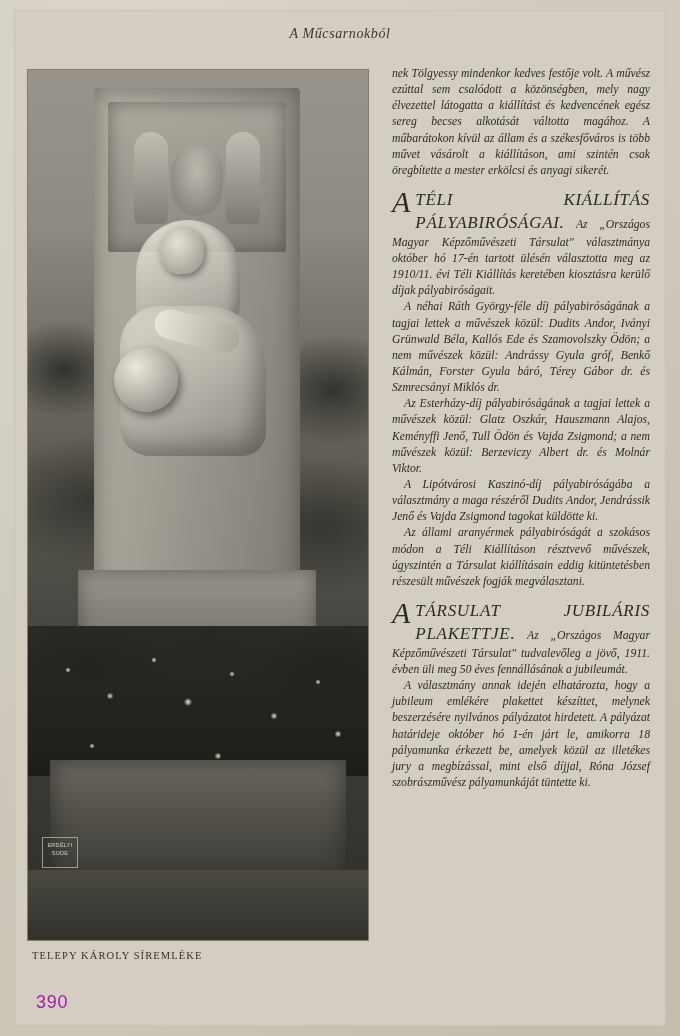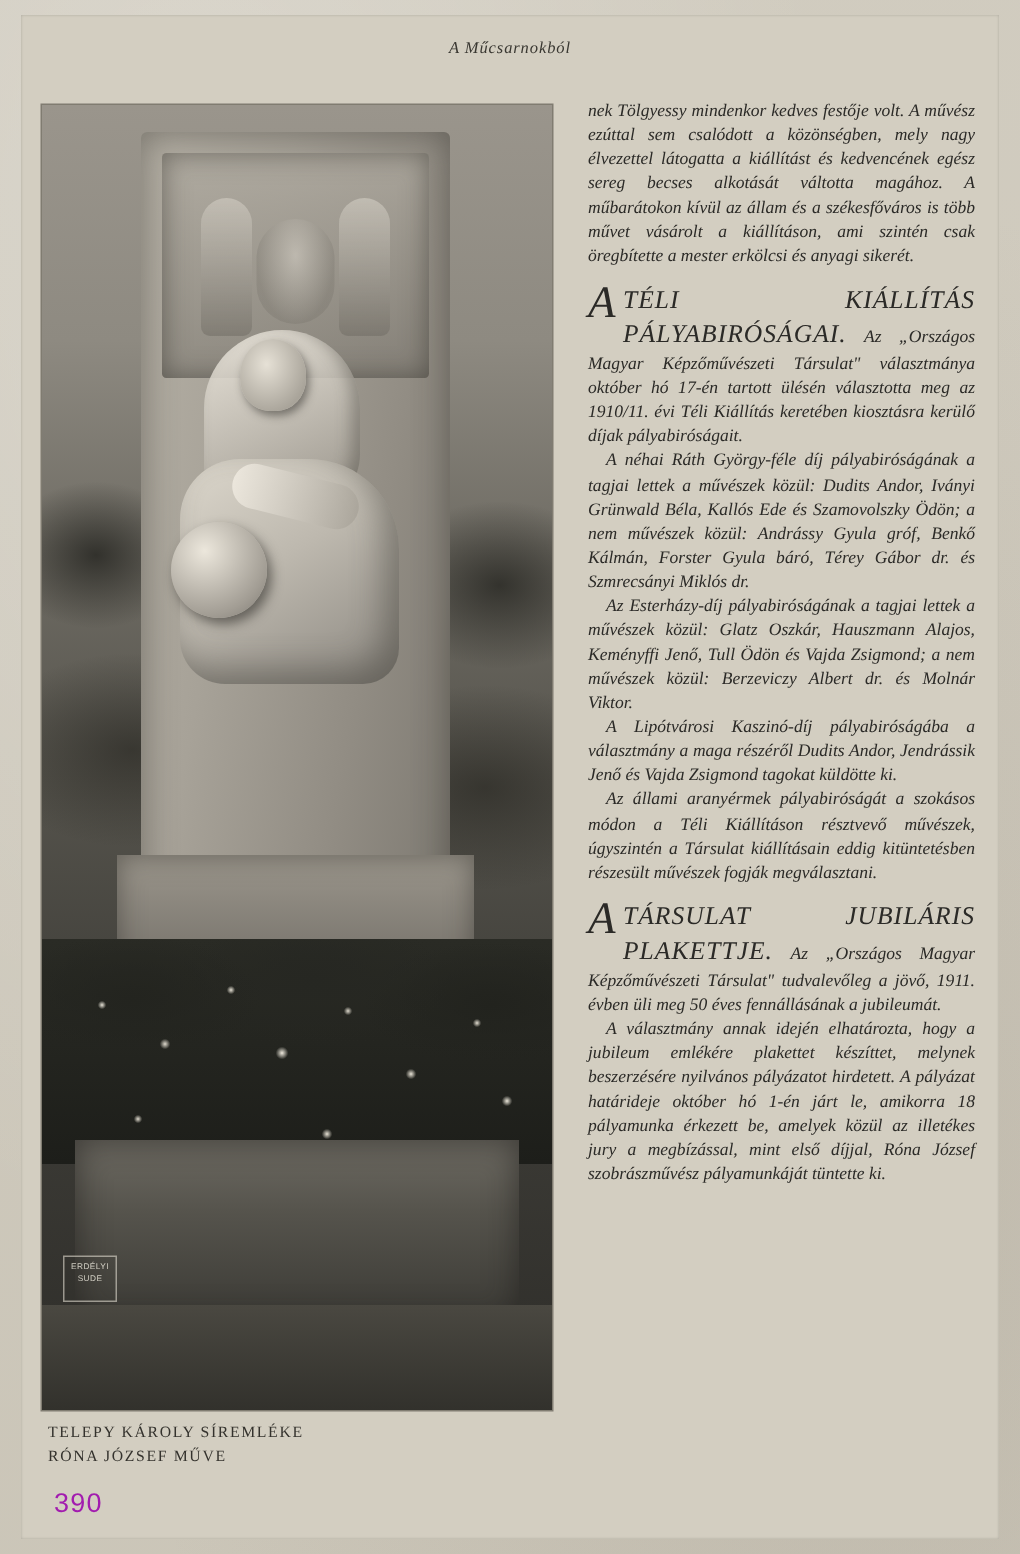--- a/index.html
+++ b/index.html
@@ -37,21 +37,21 @@
     box-shadow: 0 0 2px rgba(0,0,0,0.18) inset;
   }
 
   .running-head {
     position: absolute;
     top: 26px;
     left: 0;
     width: 680px;
     text-align: center;
     font-style: italic;
-    font-size: 11px;
+    font-size: 14px;
     letter-spacing: 0.6px;
     color: #3a3832;
   }
 
   
   .plate {
     position: absolute;
     left: 28px;
     top: 70px;
     width: 340px;
@@ -342,21 +342,20 @@
       <div class="blooms"></div>
       <div class="planter"></div>
       <div class="ground"></div>
       <div class="photo-stamp">ERDÉLYI
 SUDE</div>
     </div>
   </div>
 
   <div class="caption">
     <div>TELEPY KÁROLY SÍREMLÉKE</div>
-    <div>RÓNA JÓZSEF MŰVE</div>
   </div>
 
   <div class="folio">390</div>
 
   <div class="col">
 
     <p class="flush">nek Tölgyessy mindenkor kedves festője volt. A művész ezúttal sem csalódott a közönségben, mely nagy élvezettel látogatta a kiállítást és kedvencének egész sereg becses alkotását váltotta magához. A műbarátokon kívül az állam és a székesfőváros is több művet vásárolt a kiállításon, ami szintén csak öregbítette a mester erkölcsi és anyagi sikerét.</p>
 
     <div class="section">
       <div class="dropcap-wrap">

